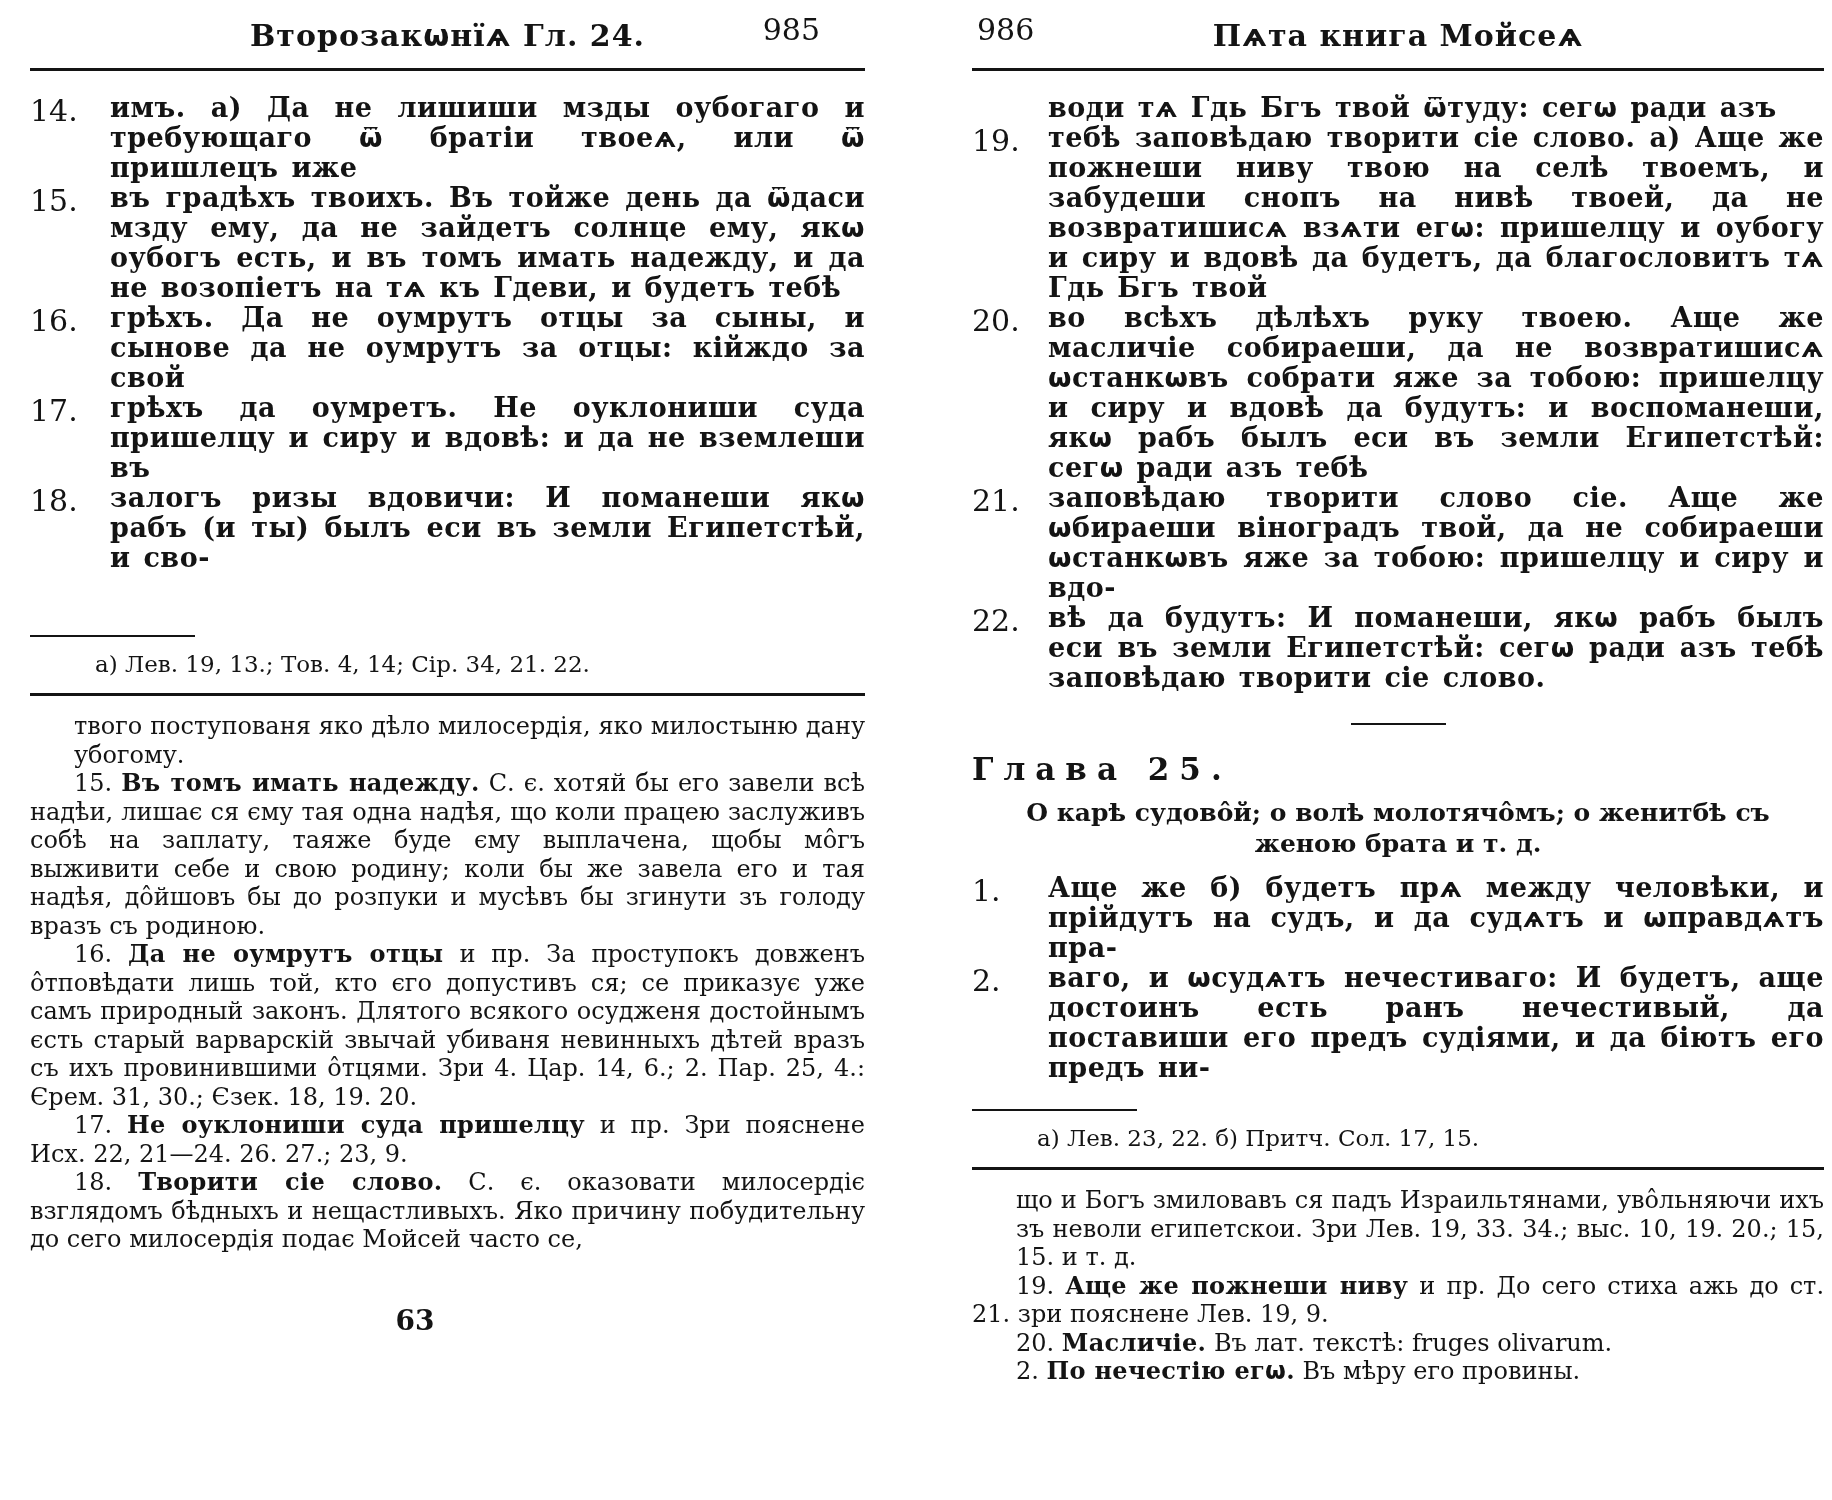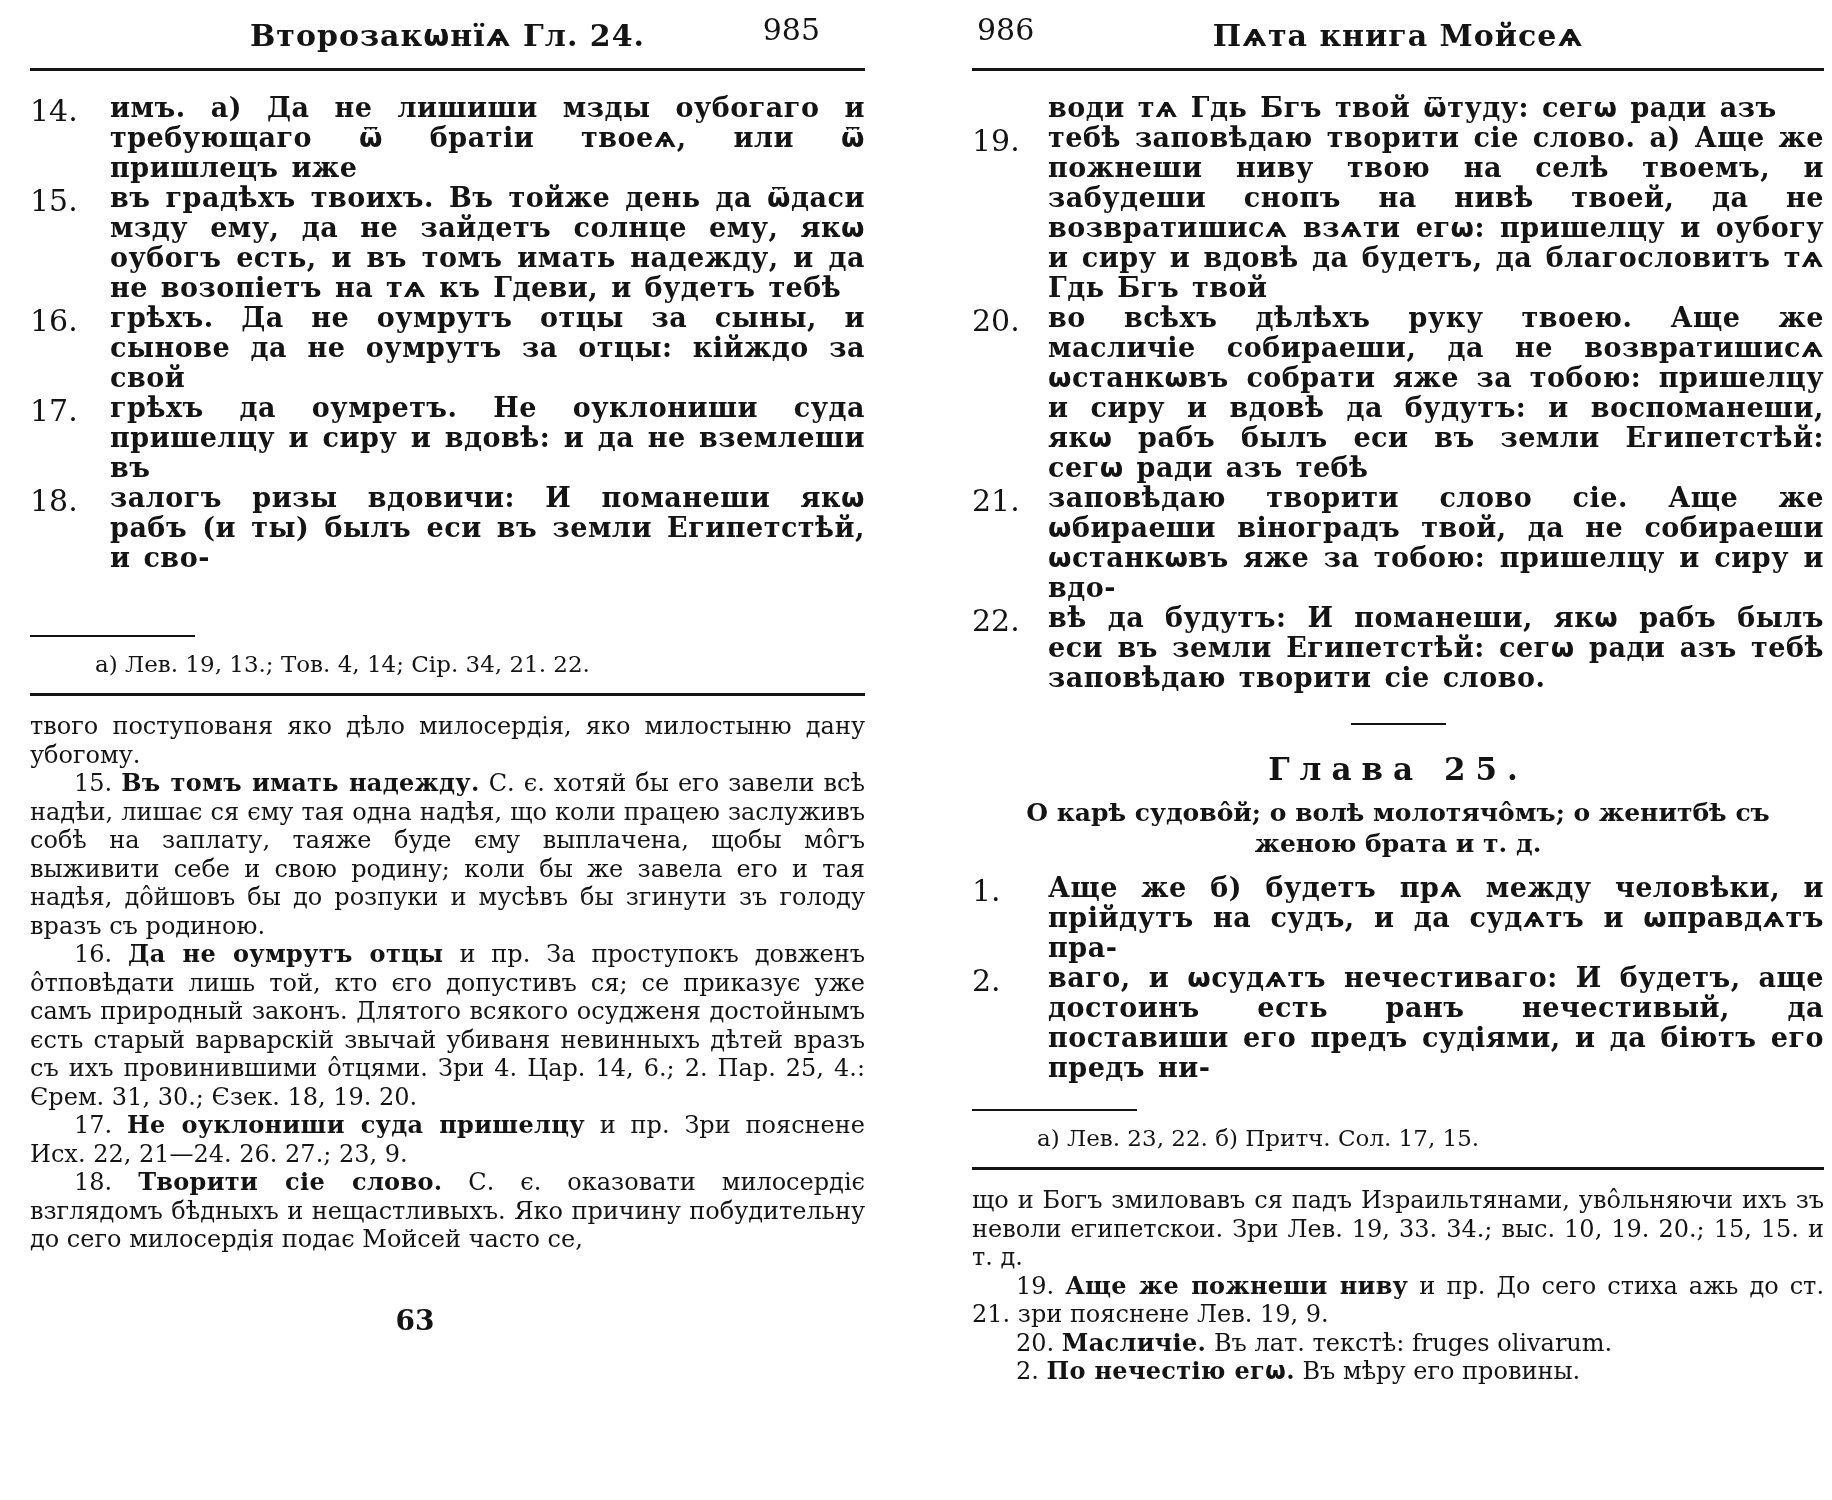--- a/index.html
+++ b/index.html
@@ -33,33 +33,33 @@
 
   .fn-rule{border-top:2px solid #141414;width:165px;margin-top:62px;}
   .footnote{font-size:23px;margin-top:14px;padding-left:65px;}
   .sect-rule{border-top:3px solid #141414;margin-top:16px;}
 
   .commentary{margin-top:16px;}
   .c-para{
     margin:0;font-size:24px;line-height:28.5px;text-align:justify;
   }
   .c-para.indent{text-indent:44px;}
-  .c-para.flush{text-indent:0;}
+  .c-para.flush{text-indent:0;margin-left:44px;}
   .c-para .cs{font-weight:700;letter-spacing:0.3px;}
   .c-para .num{font-weight:400;}
   .c-para .plain{font-weight:400;}
 
   .signature{
     text-align:center;padding-right:65px;margin-top:50px;
     font-size:28px;font-weight:700;
   }
 
   .center-rule{border-top:2px solid #141414;width:95px;margin:30px auto 0 auto;}
   .chapter-heading{
-    text-align:center;font-weight:700;font-size:31px;letter-spacing:10px;
+    font-weight:700;font-size:31px;letter-spacing:10px;
     margin-top:26px;
   }
   .chapter-subtitle{
     text-align:center;font-weight:700;font-size:25px;line-height:31px;
     margin-top:10px;padding:0 14px;
   }
   .chapter-verses{margin-top:14px;}
 </style>
 </head>
 <body>

